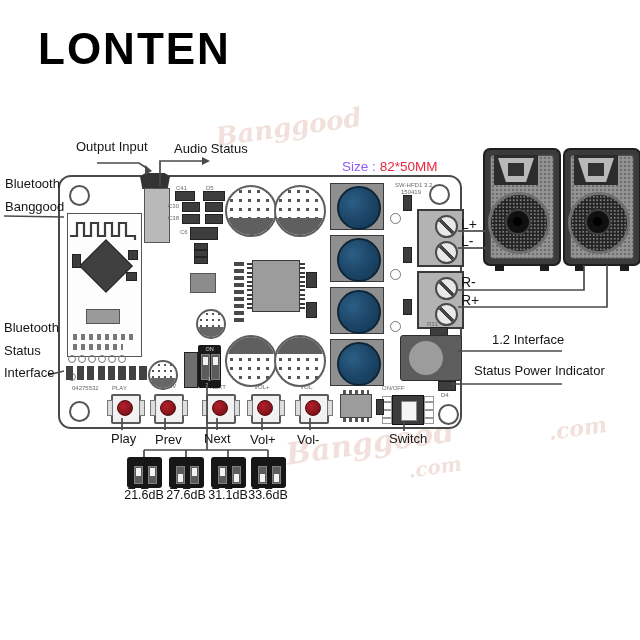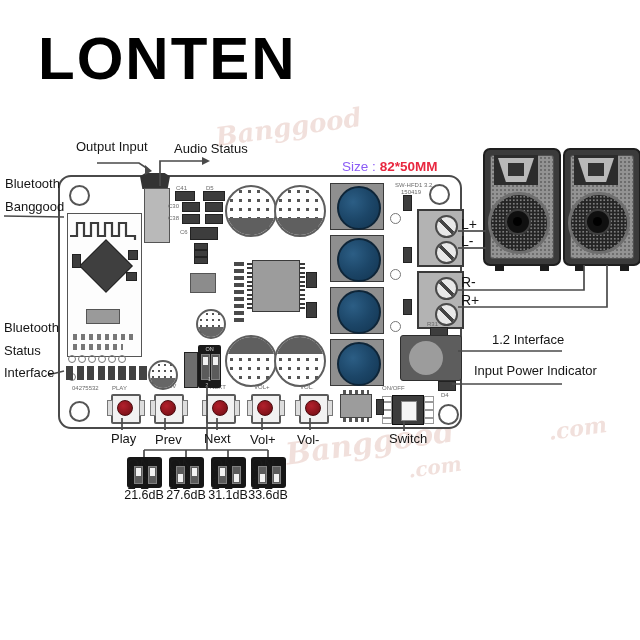--- a/index.html
+++ b/index.html
@@ -1,23 +1,23 @@
 <!DOCTYPE html>
 <html><head>
 <meta charset="utf-8">
 <style>
   html,body{margin:0;padding:0;background:#fff;}
   #stage{position:relative;width:640px;height:640px;background:#fff;overflow:hidden;
          font-family:"Liberation Sans",sans-serif;color:#1a1a1a;}
-  .brand{position:absolute;left:38px;top:24px;font-size:60px;font-weight:800;letter-spacing:2px;color:#000;}
+  .brand{position:absolute;left:38px;top:24px;font-size:44px;font-weight:800;letter-spacing:2px;color:#000;}
   .lbl{position:absolute;font-size:13px;color:#151515;white-space:nowrap;}
   .lbl.big{font-size:14px;}
   .sizebox{position:absolute;left:342px;top:159px;font-size:13.5px;white-space:nowrap;}
   .sizebox .s1{color:#8b5cf6;}
-  .sizebox .s2{color:#e8273f;font-weight:bold;margin-left:4px;}
+  .sizebox .s2{color:#e8273f;font-weight:normal;margin-left:4px;}
   
   .board{position:absolute;left:58px;top:175px;width:400px;height:250px;background:#fff;
          border:2px solid #4a4a4a;border-radius:13px;}
   .hole{position:absolute;width:17px;height:17px;border-radius:50%;border:2px solid #555;background:#fff;}
   .tiny{position:absolute;font-size:6px;color:#6a6a6a;white-space:nowrap;line-height:6px;}
   .smd{position:absolute;background:#3d3d3d;border:1px solid #222;}
   .smdl{position:absolute;background:#8c8c8c;border:1px solid #555;}
   
   .btmod{position:absolute;left:7px;top:36px;width:73px;height:142px;border:1.5px solid #555;background:#fdfdfd;}
   .diamond{position:absolute;left:19px;top:33px;width:36px;height:36px;background:#3f3f3f;transform:rotate(45deg);border:1px solid #222;}
@@ -310,21 +310,21 @@
   <div class="sizebox z7">
     <span class="s1">Size :</span><span class="s2">82*50MM</span>
   </div>
 
   <div class="lbl big z7" style="left:461px;top:216px;">L+</div>
   <div class="lbl big z7" style="left:461px;top:233px;">L-</div>
   <div class="lbl big z7" style="left:461px;top:274px;">R-</div>
   <div class="lbl big z7" style="left:461px;top:292px;">R+</div>
 
   <div class="lbl z7" style="left:492px;top:332px;">1.2 Interface</div>
-  <div class="lbl z7" style="left:474px;top:363px;">Input Power Indicator</div>
+  <div class="lbl z7" style="left:474px;top:363px;">Status Power Indicator</div>
   <div class="lbl z7" style="left:389px;top:431px;">Switch</div>
 
   <div class="lbl z7" style="left:111px;top:431px;">Play</div>
   <div class="lbl z7" style="left:155px;top:432px;">Prev</div>
   <div class="lbl z7" style="left:204px;top:431px;">Next</div>
   <div class="lbl z7" style="left:250px;top:432px;">Vol+</div>
   <div class="lbl z7" style="left:297px;top:432px;">Vol-</div>
 
   <div class="dipd" style="left:127px;">
     <div class="on">ON</div>

